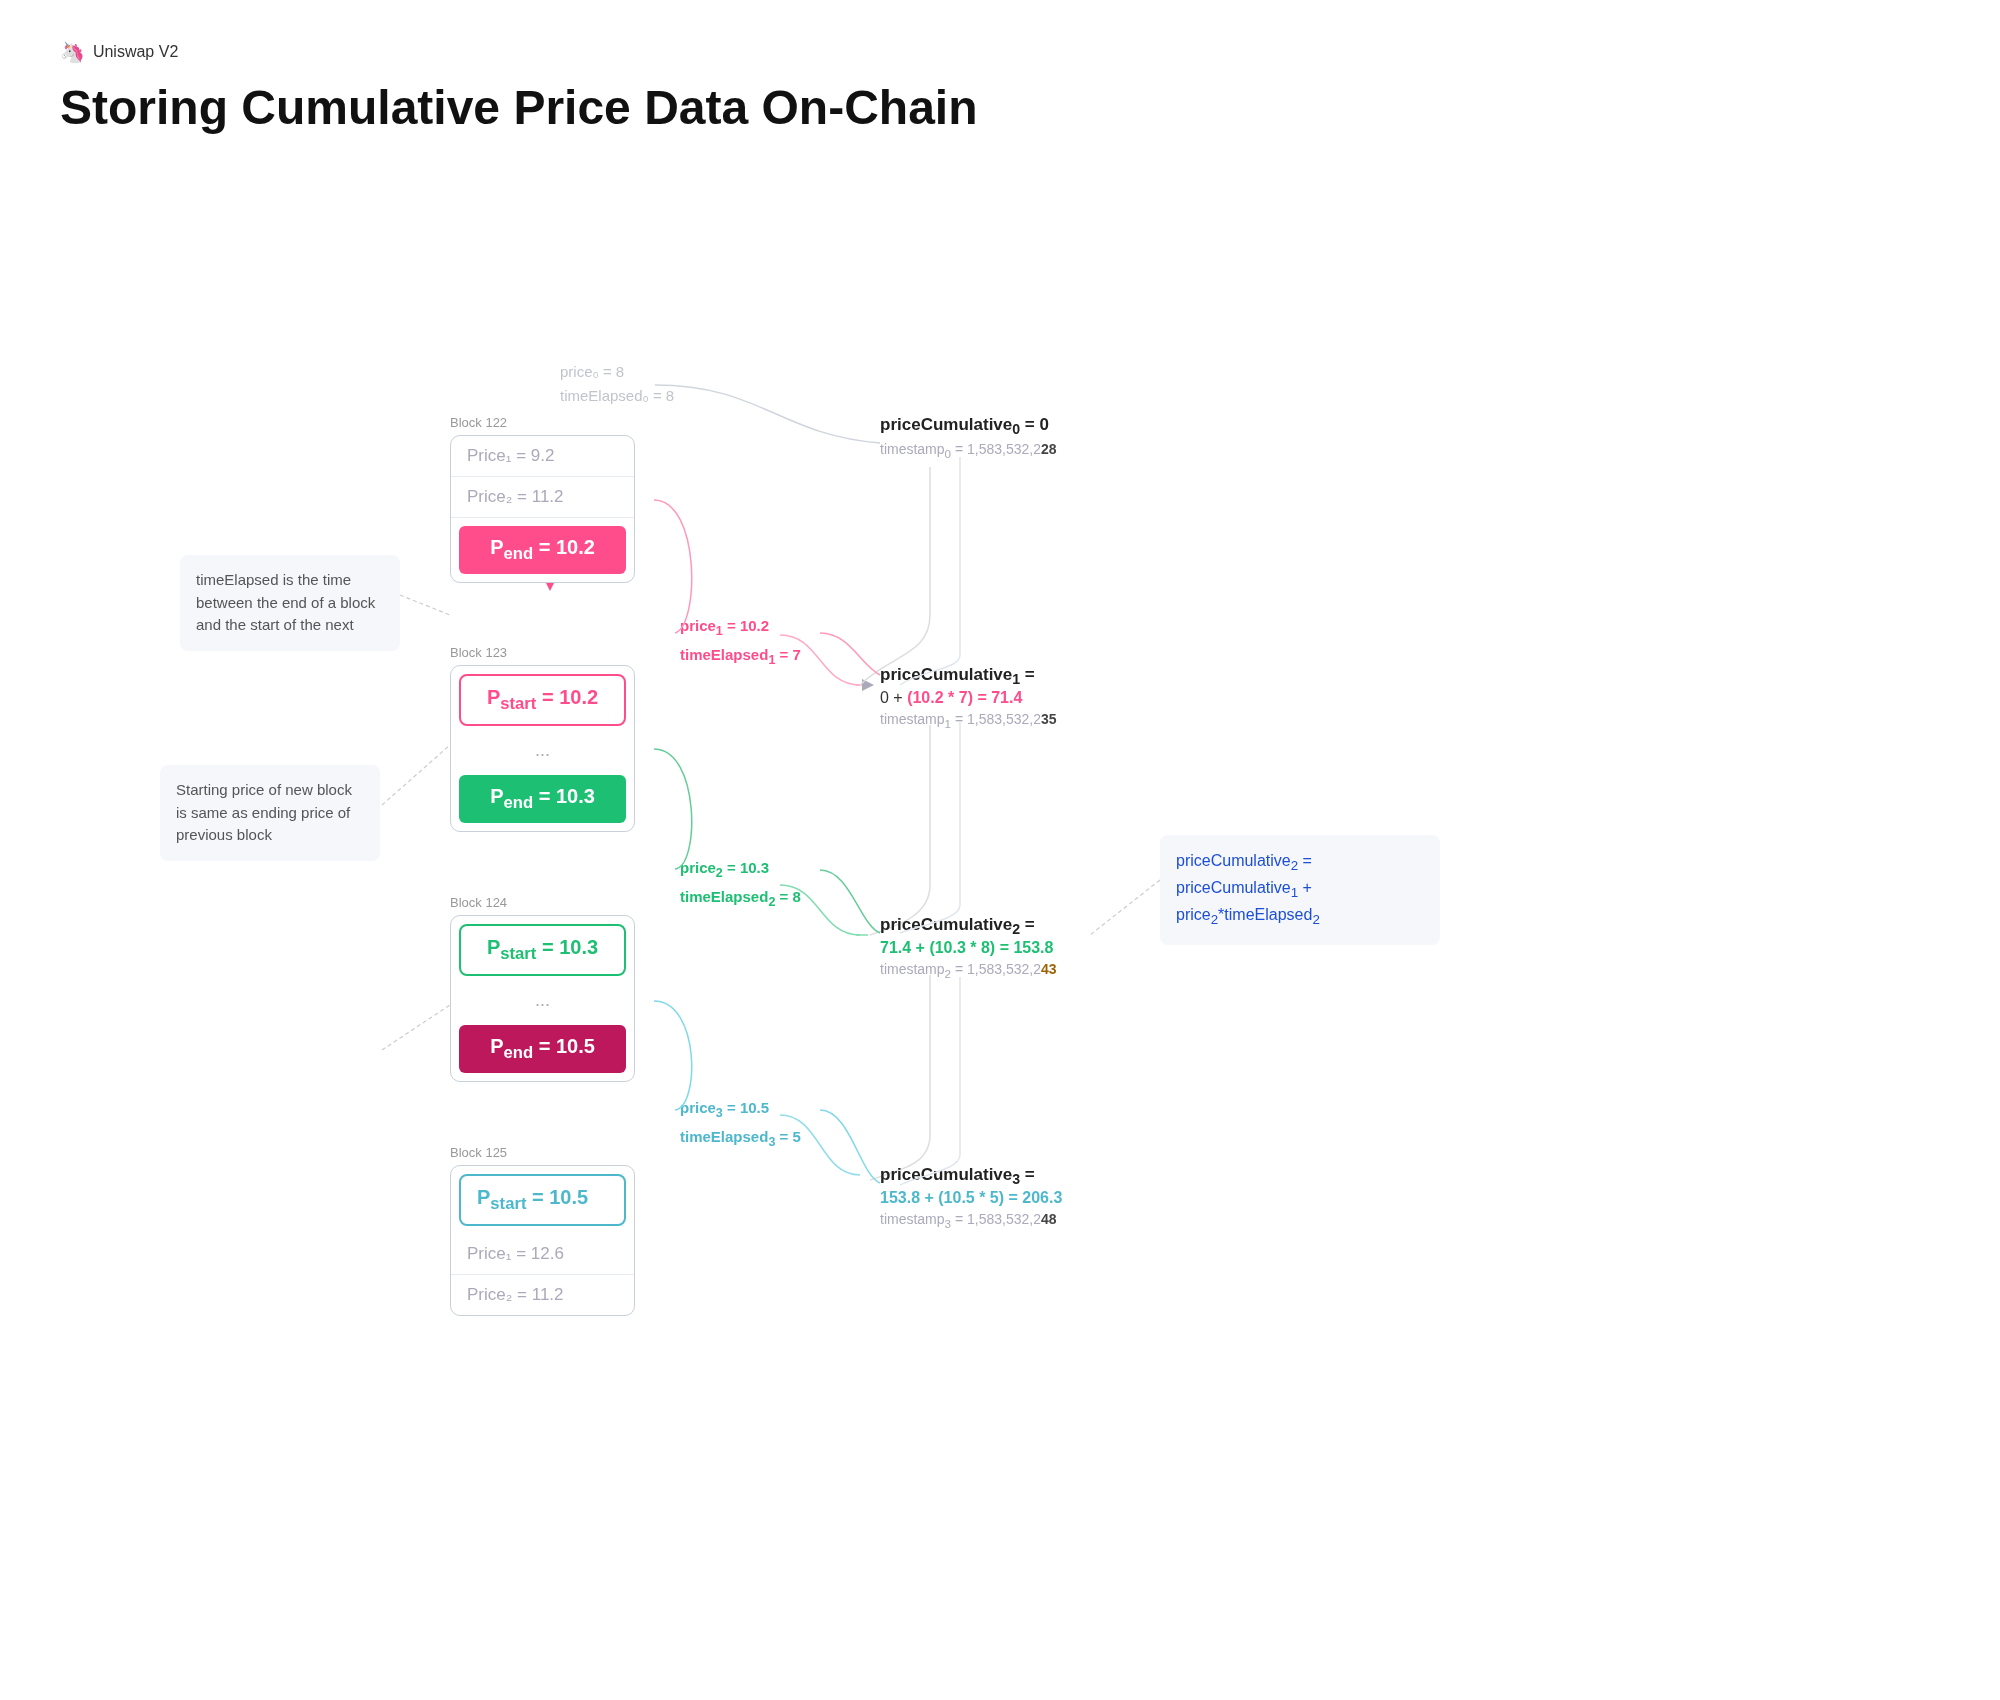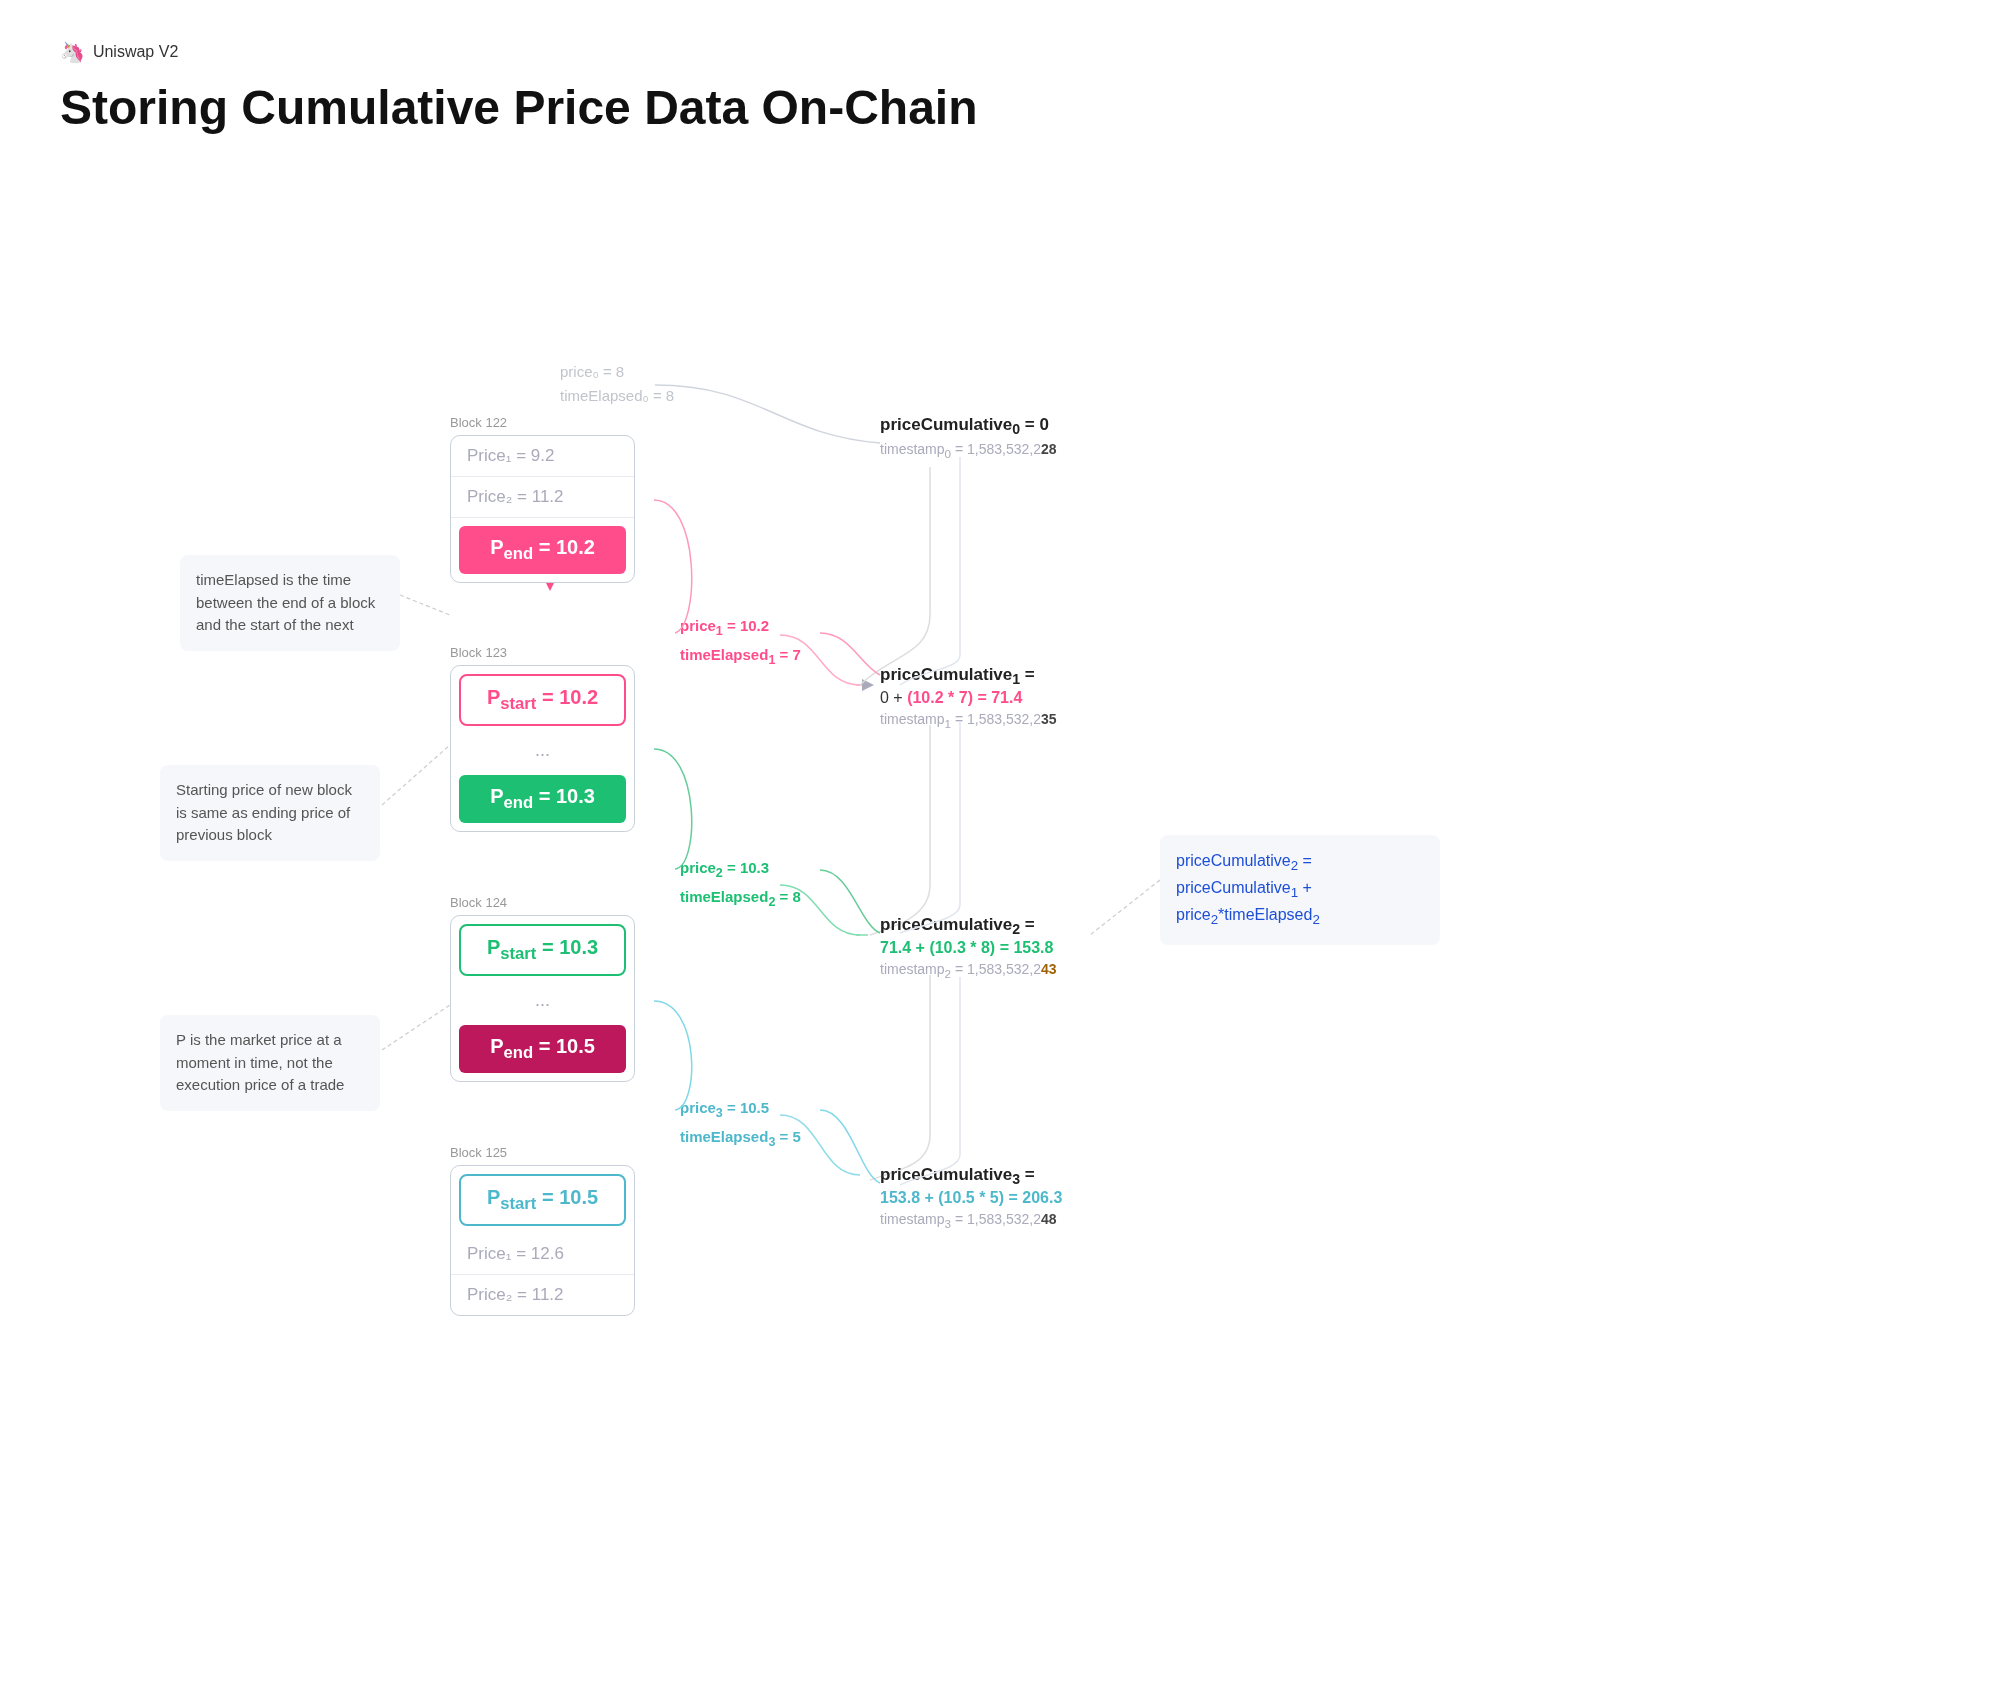--- a/index.html
+++ b/index.html
@@ -106,21 +106,20 @@
       text-align: center;
       background: #fff;
     }
     .price-start-teal {
       border: 2px solid #4db8cc;
       border-radius: 8px;
       padding: 10px 16px;
       font-size: 20px;
       font-weight: 700;
       color: #4db8cc;
-      text-align: center;
       background: #fff;
     }
     .dots-row {
       padding: 6px 16px;
       color: #aab;
       font-size: 18px;
       text-align: center;
     }
 
     
@@ -266,23 +265,20 @@
     <line x1="322" y1="610" x2="390" y2="550" stroke="#ccc" stroke-width="1.2" stroke-dasharray="4,3"></line>
   </svg>
 
   <div class="block-label" style="left:390px; top:700px;">Block 124</div>
   <div class="block-box" style="left:390px; top:720px;">
     <div class="price-start-green" style="margin:8px;">P<sub>start</sub> = 10.3</div>
     <div class="dots-row">...</div>
     <div class="price-highlight-teal" style="margin:8px; border-radius:6px;">P<sub>end</sub> = 10.5</div>
   </div>
 
-  <div class="annotation-box" style="left:100px; top:820px;">
-    <span>P is the market price at a moment in time, not the execution price of a trade</span>
-  </div>
   <svg style="position:absolute;top:0;left:0;pointer-events:none;width:100%;height:100%;">
     <line x1="322" y1="855" x2="390" y2="810" stroke="#ccc" stroke-width="1.2" stroke-dasharray="4,3"></line>
   </svg>
 
   <div class="block-label" style="left:390px; top:950px;">Block 125</div>
   <div class="block-box" style="left:390px; top:970px;">
     <div class="price-start-teal" style="margin:8px;">P<sub>start</sub> = 10.5</div>
     <div class="price-row">Price₁ = 12.6</div>
     <div class="price-row">Price₂ = 11.2</div>
   </div>

